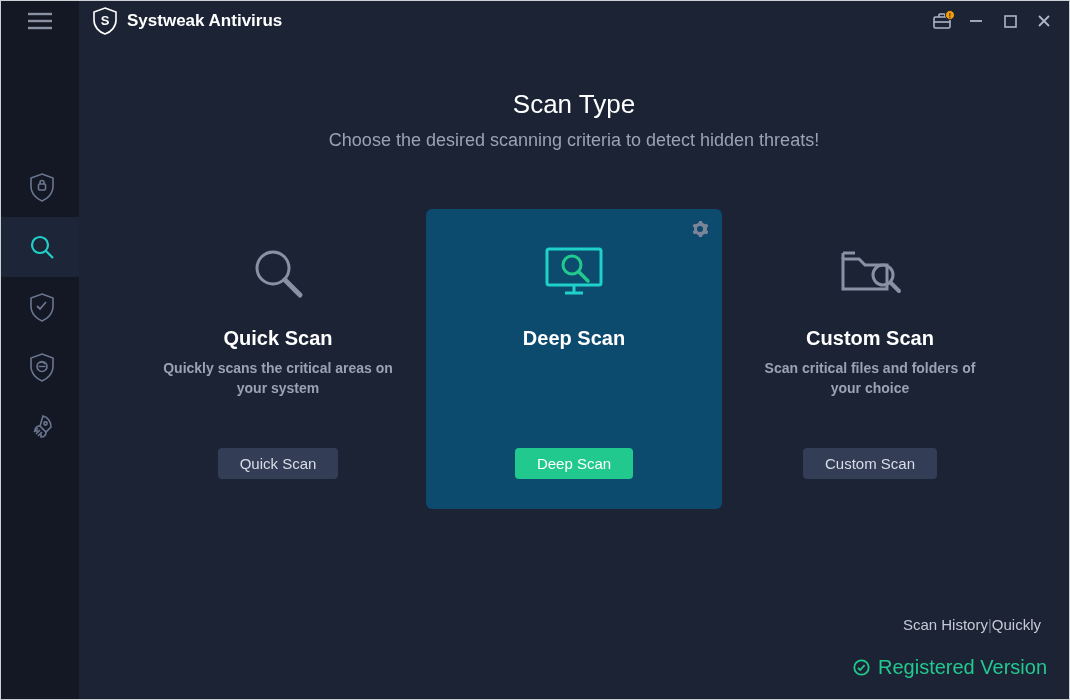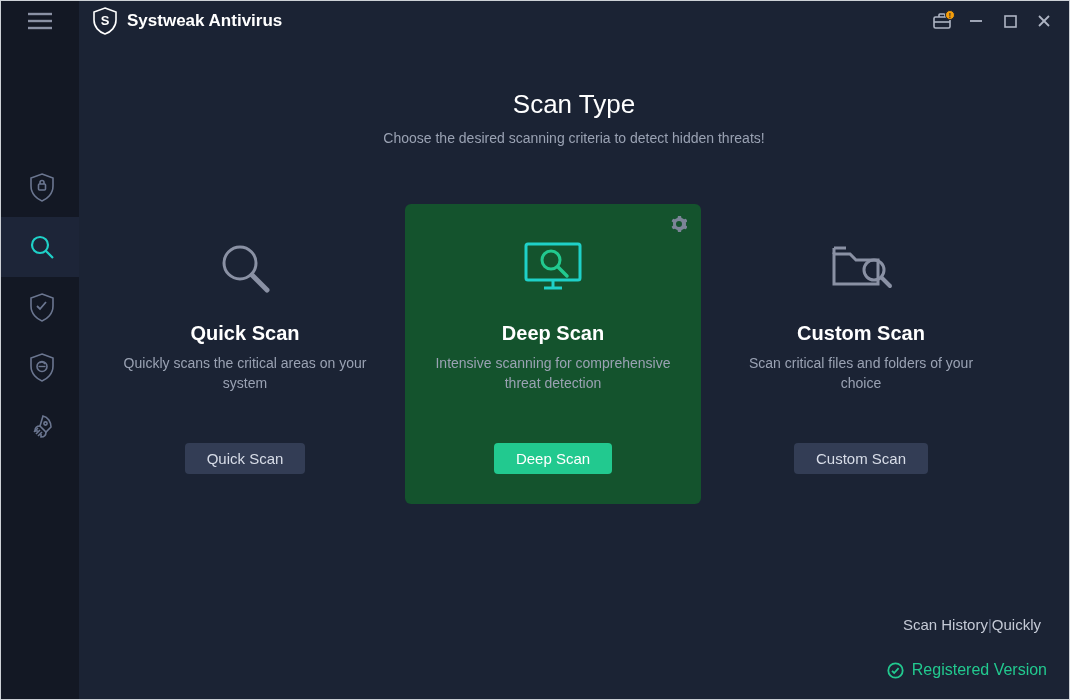--- a/index.html
+++ b/index.html
@@ -48,49 +48,49 @@
   .titlebar .logo { margin-right:10px; display:inline-flex; }
   .titlebar .title-text { flex:0 0 auto; }
   .titlebar .tb-spacer { flex:1 1 auto; }
   .titlebar .tb-btn { width:34px; height:30px; display:flex; align-items:center; justify-content:center; color:#aeb5c4; cursor:pointer; }
   .badge-wrap { position:relative; }
   .badge-dot { position:absolute; top:4px; right:4px; width:10px; height:10px; border-radius:50%; background:#f59e0b; border:1px solid #1b2334; display:flex; align-items:center; justify-content:center; font-size:7px; color:#1b2334; }
 
   
   .content { flex:1 1 auto; padding: 48px 18px 0 18px; display:flex; flex-direction:column; }
   .heading { text-align:center; color:#ffffff; font-size:26px; font-weight:400; }
-  .subheading { text-align:center; color:#9aa2b3; font-size:14px; margin-top:10px; }
-
-  .cards { display:flex; flex-direction:row; justify-content:flex-start; gap:12px; margin-top:58px; }
+  .subheading { text-align:center; color:#9aa2b3; font-size:18px; margin-top:10px; }
+
+  .cards { display:flex; flex-direction:row; justify-content:center; gap:0; margin-top:58px; }
   .card {
     width: 296px; min-height: 300px; padding: 24px 20px 26px 20px;
     background: transparent; border-radius:6px;
     display:flex; flex-direction:column; align-items:center;
     color:#9aa2b3; text-align:center;
     position:relative;
   }
-  .card.selected { background:#14532d; }
+  .card.selected { background:#0c4a6e; }
   .card .gear { position:absolute; top:12px; right:14px; color:#7c8498; cursor:pointer; }
   .card .icon-slot { height:72px; display:flex; align-items:center; justify-content:center; margin-top:4px; }
   .card .card-title { color:#ffffff; font-size:20px; font-weight:700; margin-top:18px; }
-  .card .card-desc { font-size:14px; margin-top:8px; line-height:1.45; padding:0 6px; }
+  .card .card-desc { font-size:14px; margin-top:8px; line-height:1.45; padding:0 6px;font-weight:bold; }
   .card .card-btn {
     margin-top:auto; margin-bottom:4px;
     padding:7px 22px; font-size:15px; border:none; border-radius:4px; cursor:pointer;
     background:#333d55; color:#d8dde8;
   }
   .card.selected .card-btn { background:#22c98f; color:#ffffff; }
   .card-btn-primary { background:#22c98f !important; color:#ffffff !important; }
 
   
   .footer-links { position:absolute; right:28px; bottom:66px; display:flex; align-items:center; color:#c5cad6; font-size:15px; gap:0; }
   .footer-links .divider { color:#6e778c; }
   .footer-links .flnk { cursor:pointer; }
 
-  .registered { position:absolute; right:22px; bottom:20px; display:flex; align-items:center; gap:8px; color:#22c98f; font-size:16px; }
+  .registered { position:absolute; right:22px; bottom:20px; display:flex; align-items:center; gap:8px; color:#22c98f; font-size:20px; }
   .registered svg { display:block; }
 
   svg { display:block; }
 </style>
 </head>
 <body>
 
 <div class="window">
 
   <div class="sidebar">
@@ -211,21 +211,20 @@
           <div class="icon-slot">
             <svg width="70" height="56" viewBox="0 0 70 56" fill="none">
                 <rect x="8" y="4" width="54" height="36" rx="2" stroke="#1fd1c8" stroke-width="3"></rect>
                 <line x1="26" y1="48" x2="44" y2="48" stroke="#1fd1c8" stroke-width="3"></line>
                 <line x1="35" y1="40" x2="35" y2="48" stroke="#1fd1c8" stroke-width="3"></line>
                 <circle cx="33" cy="20" r="9" stroke="#22c98f" stroke-width="3"></circle>
                 <line x1="40" y1="27" x2="49" y2="36" stroke="#22c98f" stroke-width="3.5" stroke-linecap="round"></line>
               </svg>
           </div>
           <div class="card-title">Deep Scan</div>
-          <div class="card-desc">Intensive scanning for comprehensive threat detection</div>
           <button class="card-btn card-btn-primary">Deep Scan</button>
         </div>
 
         <div class="card">
           <div class="icon-slot">
             <svg width="70" height="56" viewBox="0 0 70 56" fill="none" stroke="#8a91a4" stroke-width="3">
                 <path d="M8 14 V44 H52 V20 H30 L24 14 Z"></path>
                 <line x1="8" y1="14" x2="8" y2="8"></line>
                 <line x1="8" y1="8" x2="20" y2="8"></line>
                 <circle cx="48" cy="30" r="10"></circle>

